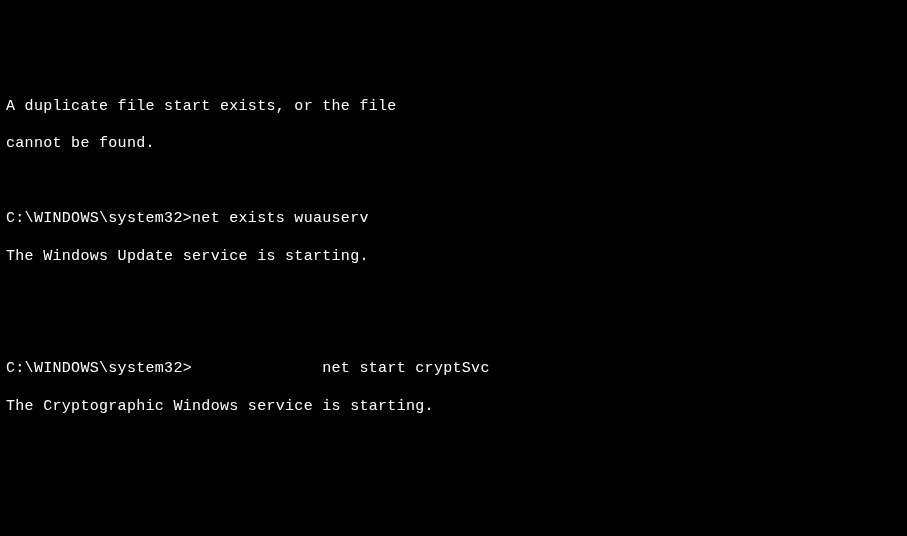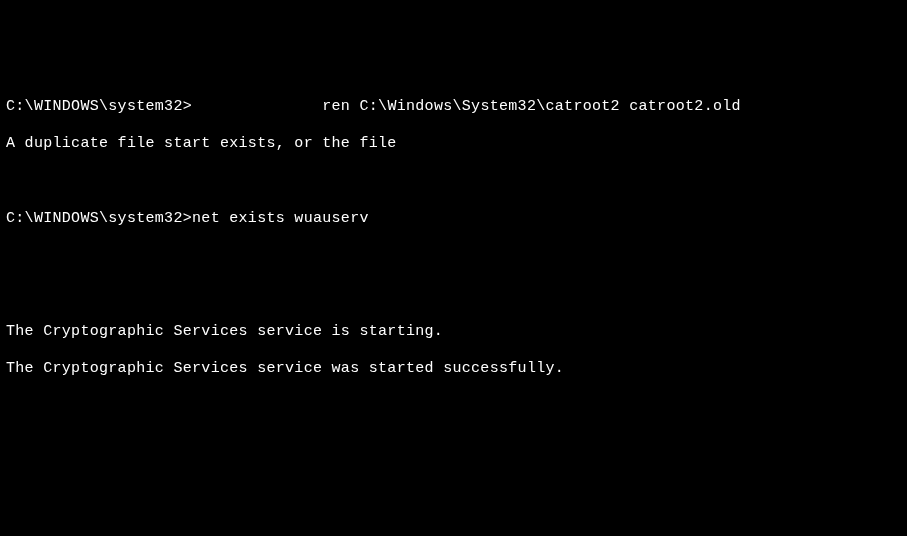--- a/index.html
+++ b/index.html
@@ -25,28 +25,29 @@
     .line {
       display: block;
     }
   </style>
 </head>
 <body>
 
 
 
 <div class="terminal">
-<span class="line"><span>C:\WINDOWS\system32&gt;</span><span>              </span><span>ren C:\Windows\System32\catroot2 catroot2.old</span></span>
 <span class="line">A duplicate file start exists, or the file</span>
+<span class="line">cannot be found.</span>
 <span class="line"> </span>
 <span class="line"><span>C:\WINDOWS\system32&gt;</span><span></span><span>net exists wuauserv</span></span>
+<span class="line">The Windows Update service is starting.</span>
 <span class="line"> </span>
 <span class="line"> </span>
-<span class="line">The Cryptographic Services service is starting.</span>
-<span class="line">The Cryptographic Services service was started successfully.</span>
+<span class="line"><span>C:\WINDOWS\system32&gt;</span><span>              </span><span>net start cryptSvc</span></span>
+<span class="line">The Cryptographic Windows service is starting.</span>
 
 
 
 
 
 
 
 
 
 

